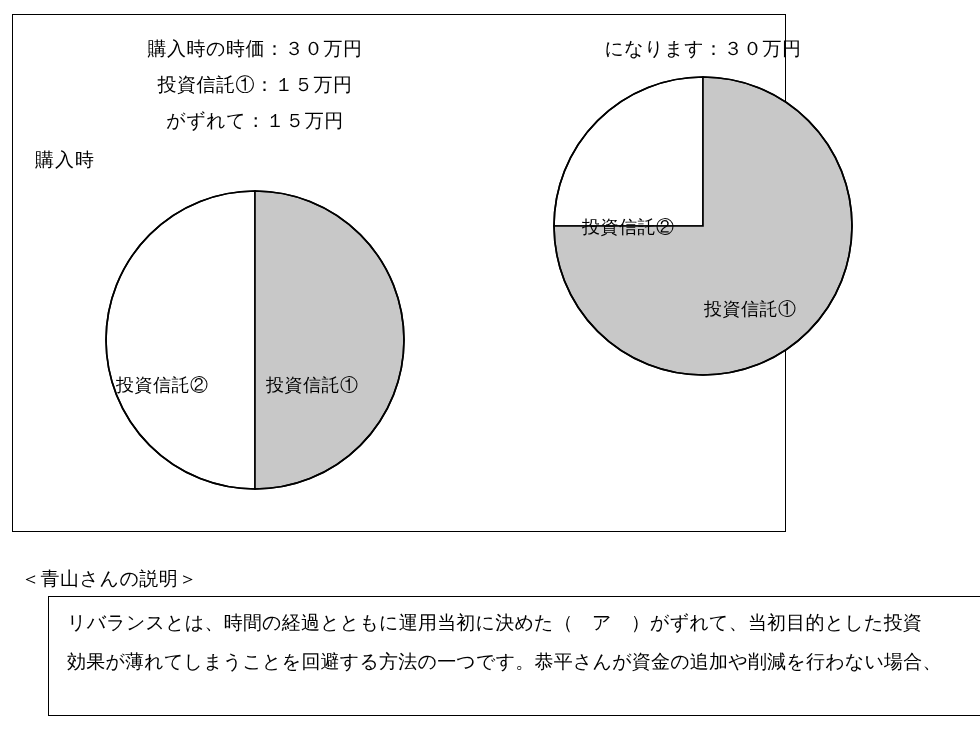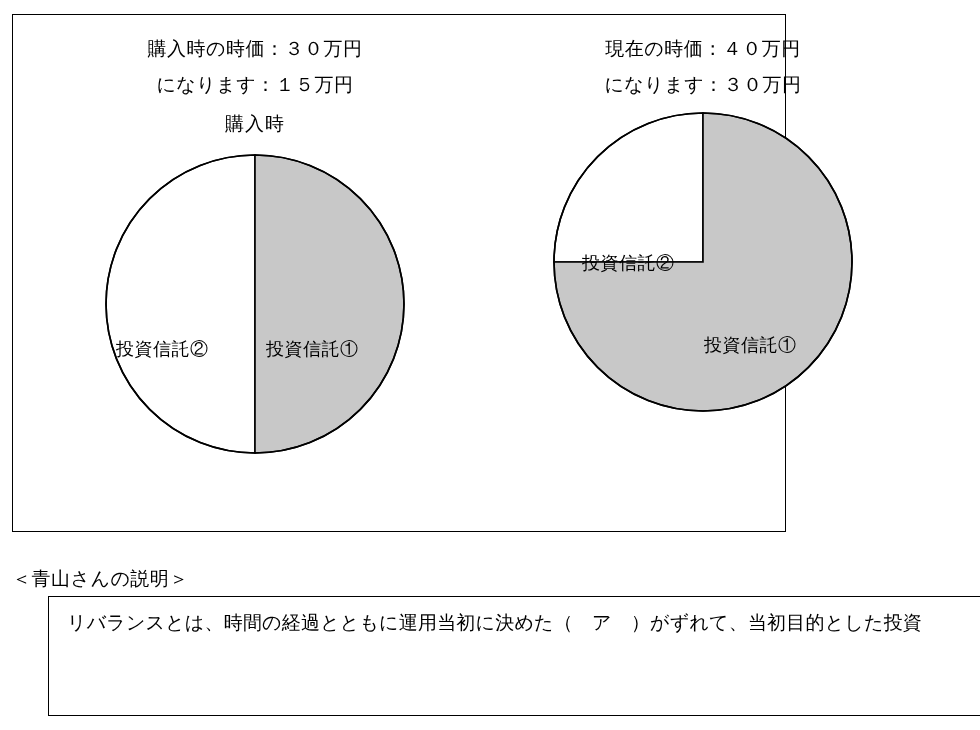--- a/index.html
+++ b/index.html
@@ -42,21 +42,20 @@
     line-height: 1.0;
     letter-spacing: 0.5px;
   }
   .legend .line {
     margin: 0 0 17px 0;
     white-space: nowrap;
   }
   .legend-block { padding-top: 24px; }
 
   .chart-title {
-    text-align: center;
     font-size: 19px;
     margin-top: 12px;
     letter-spacing: 1px;
   }
 
   .pie-wrap {
     position: relative;
     margin: 16px auto 0 auto;
   }
 
@@ -64,21 +63,21 @@
     position: absolute;
     font-size: 18px;
     white-space: nowrap;
     letter-spacing: 0.5px;
     margin-top: 44px;
   }
 
   
   .explain-heading {
     position: absolute;
-    left: 12px;
+    left: 21px;
     top: 566px;
     font-size: 19px;
     letter-spacing: 0.5px;
   }
 
   .explain-box {
     position: absolute;
     left: 12px;
     top: 596px;
     width: 952px;
@@ -97,41 +96,41 @@
   }
 </style>
 </head>
 <body>
 
 <div class="panel">
 
   <div class="col col-left">
     <div class="legend legend-block">
       <div class="line">購入時の時価：３０万円</div>
-      <div class="line">になります：１５万円</div>
+      <div class="line">投資信託①：１５万円</div>
+      <div class="line">がずれて：１５万円</div>
     </div>
 
     <div class="chart-title">購入時</div>
 
     <div class="pie-wrap" style="width:302px;height:302px;">
       <svg width="302" height="302" viewBox="0 0 302 302">
 
         <path d="M151,151 L151,2 A149,149 0 0,0 151,300 Z" fill="#ffffff" stroke="#000000" stroke-width="1.6"></path>
 
         <path d="M151,151 L151,2 A149,149 0 0,1 151,300 Z" fill="#c8c8c8" stroke="#000000" stroke-width="1.6"></path>
         <circle cx="151" cy="151" r="149" fill="none" stroke="#000000" stroke-width="1.6"></circle>
       </svg>
       <span class="slice-label" style="left:12px; top:140px;">投資信託②</span>
       <span class="slice-label" style="left:162px; top:140px;">投資信託①</span>
     </div>
   </div>
 
   <div class="col col-right">
     <div class="legend legend-block">
-      <div class="line">現在の時価：４０万円</div>
       <div class="line">になります：３０万円</div>
     </div>
 
 
     <div class="pie-wrap" style="width:302px;height:302px;">
       <svg width="302" height="302" viewBox="0 0 302 302">
 
         <path d="M151,151 L151,2 A149,149 0 0,0 2,151 Z" fill="#ffffff" stroke="#000000" stroke-width="1.6"></path>
 
         <path d="M151,151 L2,151 A149,149 0 1,0 151,2 Z" fill="#c8c8c8" stroke="#000000" stroke-width="1.6"></path>
@@ -140,13 +139,14 @@
       <span class="slice-label" style="left:30px; top:96px;">投資信託②</span>
       <span class="slice-label" style="left:152px; top:178px;">投資信託①</span>
     </div>
   </div>
 </div>
 
 <div class="explain-heading">＜青山さんの説明＞</div>
 
 <div class="explain-box">
   <div class="line">リバランスとは、時間の経過とともに運用当初に決めた（　ア　）がずれて、当初目的とした投資</div>
+  <div class="line">効果が薄れてしまうことを回避する方法の一つです。恭平さんが資金の追加や削減を行わない場合、</div>
 </div>
 
 </body></html>

